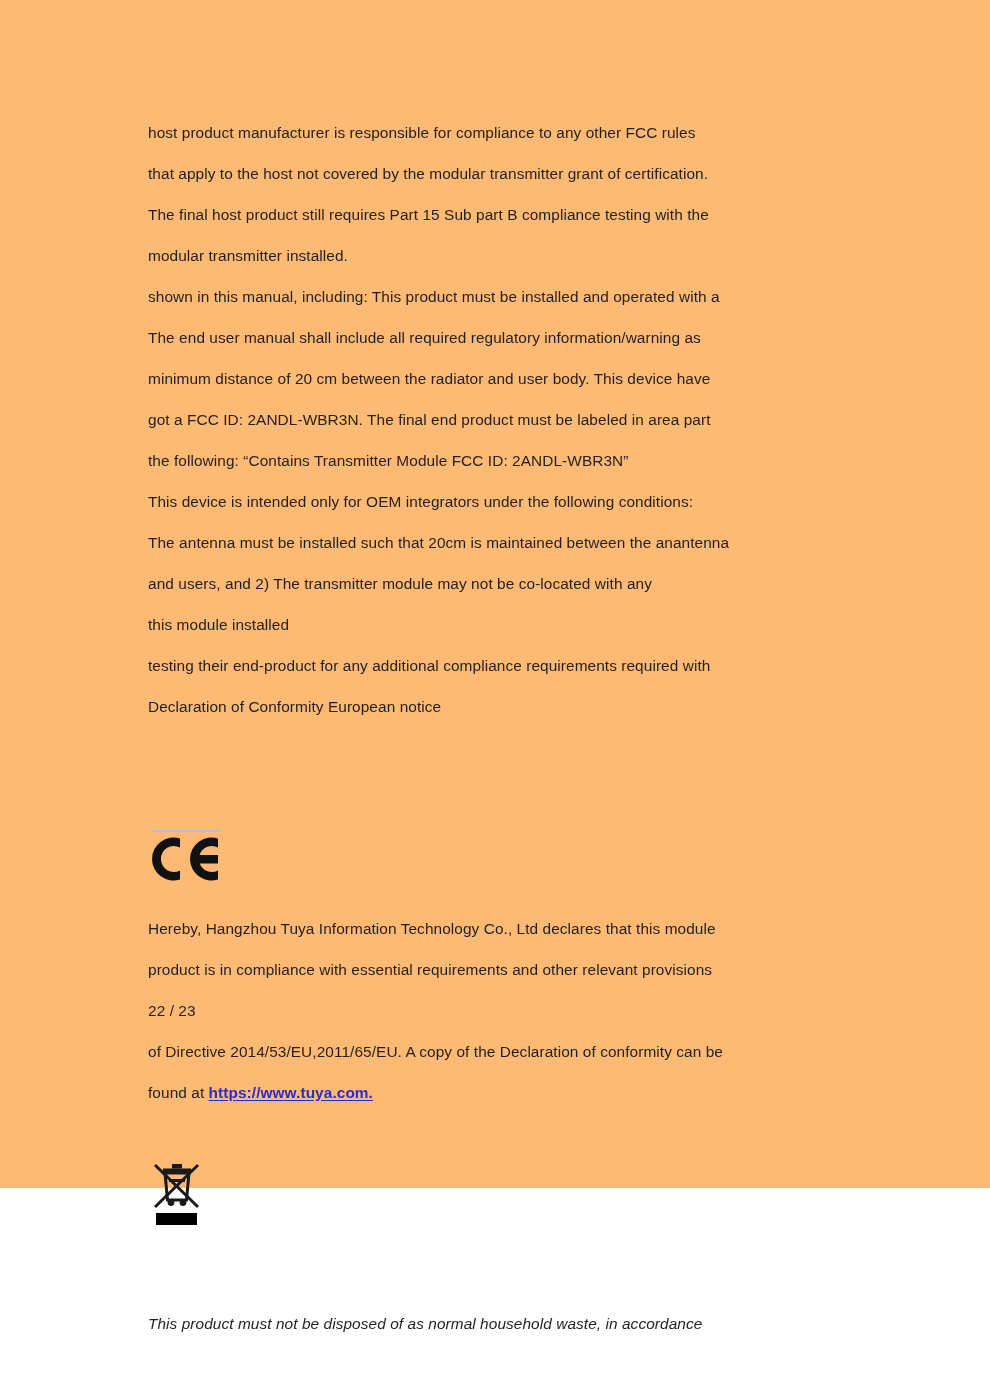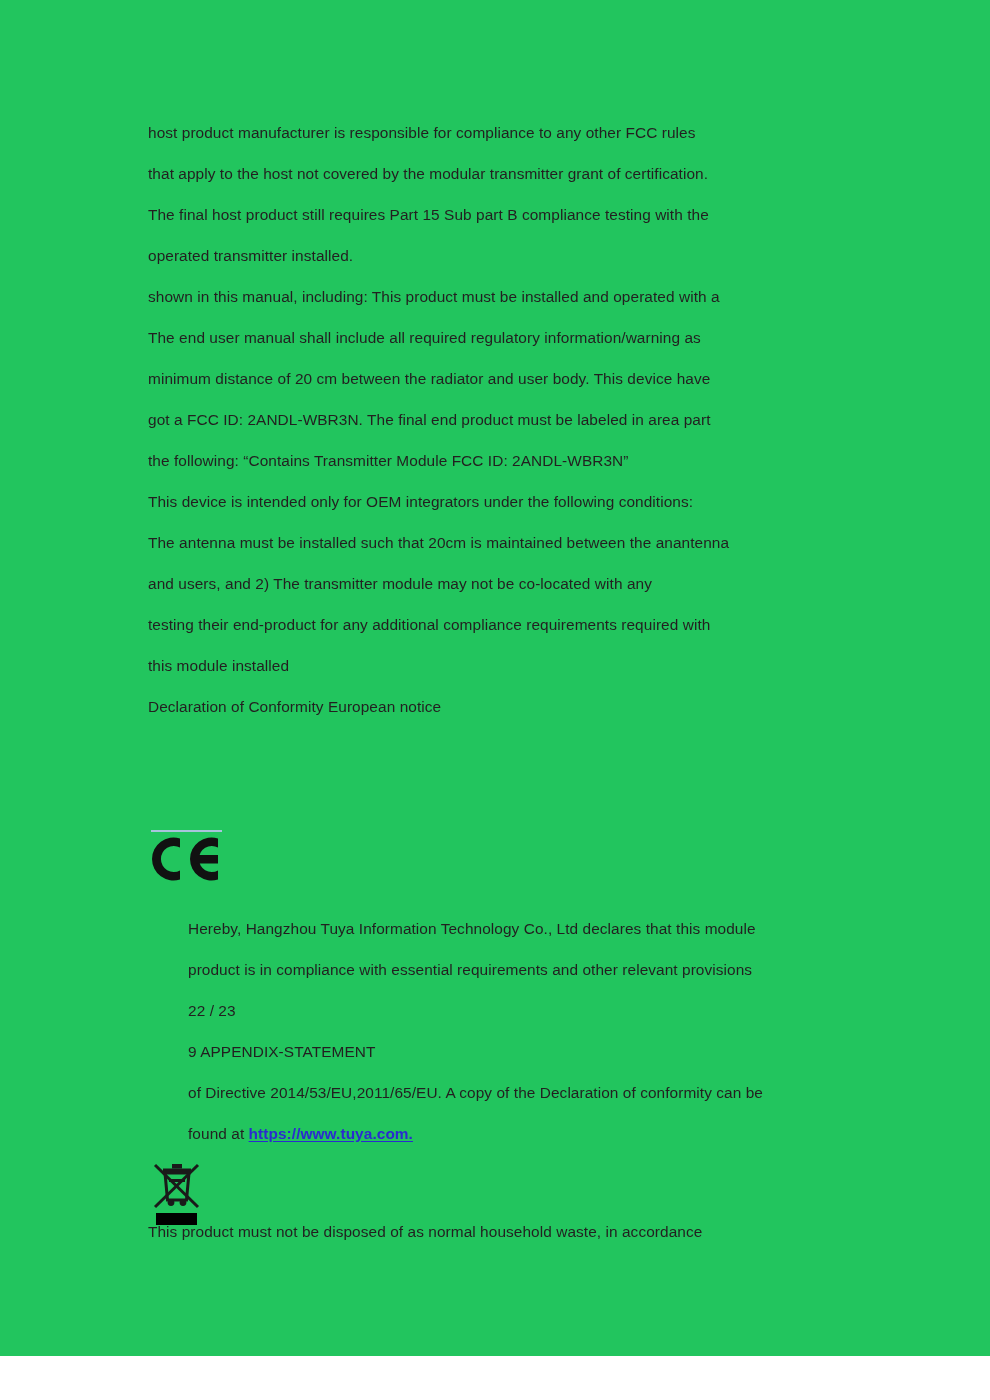--- a/index.html
+++ b/index.html
@@ -13,22 +13,22 @@
     position: relative;
     font-family: "Liberation Sans", sans-serif;
     color: #231f20;
     overflow: hidden;
   }
 
   .page {
     position: absolute;
     left: 0; top: 0;
     width: 990px;
-    height: 1356px;
-    background: #22c55e;
+    height: 1188px;
+    background: #fdba74;
   }
 
   .content {
     position: absolute;
     left: 148px;
     top: 112px;
     width: 700px;
   }
 
   .line {
@@ -93,52 +93,51 @@
 </style>
 </head>
 <body>
 
 <div class="page">
 
   <div class="content" style="top:112px;">
     <div class="line">host product manufacturer is responsible for compliance to any other FCC rules</div>
     <div class="line">that apply to the host not covered by the modular transmitter grant of certification.</div>
     <div class="line">The final host product still requires Part 15 Sub part B compliance testing with the</div>
-    <div class="line">operated transmitter installed.</div>
+    <div class="line">modular transmitter installed.</div>
     <div class="line">shown in this manual, including: This product must be installed and operated with a</div>
     <div class="line">The end user manual shall include all required regulatory information/warning as</div>
     <div class="line">minimum distance of 20 cm between the radiator and user body. This device have</div>
     <div class="line">got a FCC ID: 2ANDL-WBR3N. The final end product must be labeled in area part</div>
     <div class="line">the following: “Contains Transmitter Module FCC ID: 2ANDL-WBR3N”</div>
     <div class="line">This device is intended only for OEM integrators under the following conditions:</div>
     <div class="line">The antenna must be installed such that 20cm is maintained between the anantenna</div>
     <div class="line">and users, and 2) The transmitter module may not be co-located with any</div>
+    <div class="line">this module installed</div>
     <div class="line">testing their end-product for any additional compliance requirements required with</div>
-    <div class="line">this module installed</div>
     <div class="line">Declaration of Conformity European notice</div>
   </div>
 
   <div class="ce-block">
     <div class="ce-rule"></div>
     <div class="ce-mark">
       <svg width="70" height="50" viewBox="0 0 70 50" xmlns="http://www.w3.org/2000/svg">
 
         <path d="M28 4.5 A21.5 21.5 0 1 0 28 45.5 L28 36.5 A13 13 0 1 1 28 13.5 Z" fill="#111111"></path>
 
         <path d="M66 4.5 A21.5 21.5 0 1 0 66 45.5 L66 36.5 A13 13 0 1 1 66 13.5 Z" fill="#111111"></path>
         <rect x="44" y="21" width="22" height="8.5" fill="#111111"></rect>
       </svg>
     </div>
   </div>
 
-  <div class="content" style="top:908px;margin-left:40px;">
+  <div class="content" style="top:908px;">
     <div class="line">Hereby, Hangzhou Tuya Information Technology Co., Ltd declares that this module</div>
     <div class="line">product is in compliance with essential requirements and other relevant provisions</div>
     <div class="line">22 / 23</div>
-    <div class="line">9 APPENDIX-STATEMENT</div>
     <div class="line">of Directive 2014/53/EU,2011/65/EU. A copy of the Declaration of conformity can be</div>
     <div class="line"><span>found at </span><a class="link" href="#">https://www.tuya.com.</a></div>
   </div>
 
   <div class="weee-block">
     <div class="weee-icon">
       <svg width="50" height="52" viewBox="0 0 50 52" xmlns="http://www.w3.org/2000/svg">
 
         <path d="M13 13 L37 13 L34.5 40 L15.5 40 Z" fill="none" stroke="#1a1a1a" stroke-width="3"></path>
 
@@ -151,17 +150,17 @@
         <circle cx="19" cy="42.5" r="3.4" fill="#1a1a1a"></circle>
         <circle cx="31" cy="42.5" r="3.4" fill="#1a1a1a"></circle>
 
         <line x1="3" y1="5" x2="46" y2="47" stroke="#1a1a1a" stroke-width="3"></line>
         <line x1="46" y1="5" x2="3" y2="47" stroke="#1a1a1a" stroke-width="3"></line>
       </svg>
     </div>
     <div class="weee-bar"></div>
   </div>
 
-  <div class="content" style="top:1211px;">
+  <div class="content" style="top:1303px;font-style:italic;">
     <div class="line">This product must not be disposed of as normal household waste, in accordance</div>
   </div>
 
 </div>
 
 </body></html>

